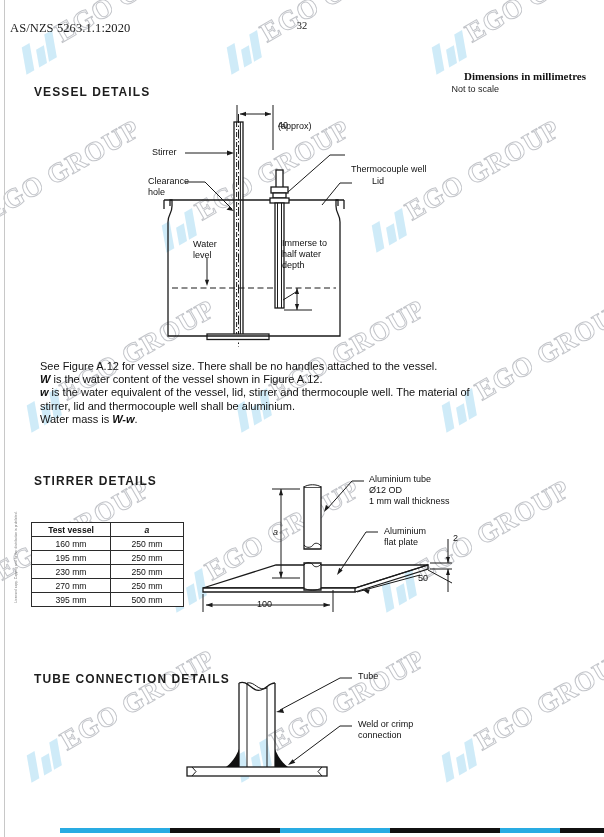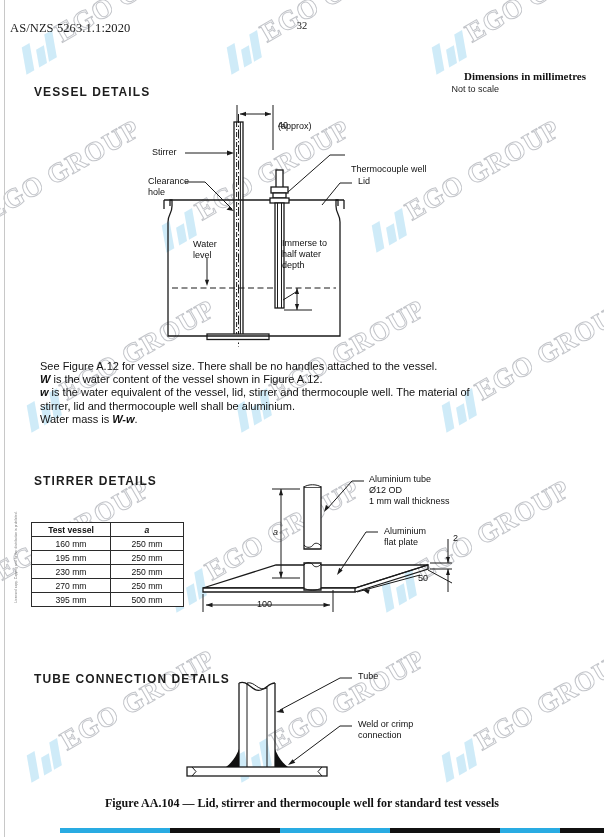--- a/index.html
+++ b/index.html
@@ -295,21 +295,21 @@
         <line class="ln thin" x1="283" y1="300" x2="296" y2="292"></line>
       </g>
     </svg>
 
     <div class="lbl" style="left:152px;top:147px;">Stirrer</div>
     <div class="lbl" style="left:148px;top:176px;">Clearance</div>
     <div class="lbl" style="left:148px;top:187px;">hole</div>
     <div class="lbl" style="left:193px;top:239px;">Water</div>
     <div class="lbl" style="left:193px;top:250px;">level</div>
     <div class="lbl" style="left:351px;top:164px;">Thermocouple well</div>
-    <div class="lbl" style="left:358px;top:176px;">Lid</div>
+    <div class="lbl" style="left:372px;top:176px;">Lid</div>
     <div class="lbl" style="left:282px;top:238px;">Immerse to</div>
     <div class="lbl" style="left:282px;top:249px;">half water</div>
     <div class="lbl" style="left:282px;top:260px;">depth</div>
     <div class="lbl" style="left:278px;top:120px;">40</div>
     <div class="lbl" style="left:278px;top:121px;">(approx)</div>
 
     <div class="bodytext">
       <div>See Figure A.12 for vessel size. There shall be no handles attached to the vessel.</div>
       <div><i>W</i><span> is the water content of the vessel shown in Figure A.12.</span></div>
       <div><i>w</i><span> is the water equivalent of the vessel, lid, stirrer and thermocouple well. The material of</span></div>
@@ -452,21 +452,20 @@
         <line class="ln thin" x1="352" y1="726" x2="340" y2="726"></line>
         <line class="ln thin" x1="340" y1="726" x2="292" y2="762"></line>
         <path d="M288,765 l4.6,-5.8 l2.7,3.6 z" fill="#1a1a1a"></path>
       </g>
     </svg>
 
     <div class="lbl" style="left:358px;top:671px;">Tube</div>
     <div class="lbl" style="left:358px;top:719px;">Weld or crimp</div>
     <div class="lbl" style="left:358px;top:730px;">connection</div>
 
-    <div class="caption">Figure AA.104 — Lid, stirrer and thermocouple well for standard test vessels</div>
 
     <div class="botbar">
       <span style="left:60px;width:110px;background:#29ABE2;"></span>
       <span style="left:170px;width:110px;background:#111111;"></span>
       <span style="left:280px;width:110px;background:#29ABE2;"></span>
       <span style="left:390px;width:110px;background:#111111;"></span>
       <span style="left:500px;width:60px;background:#29ABE2;"></span>
       <span style="left:560px;width:44px;background:#111111;"></span>
     </div>
 

